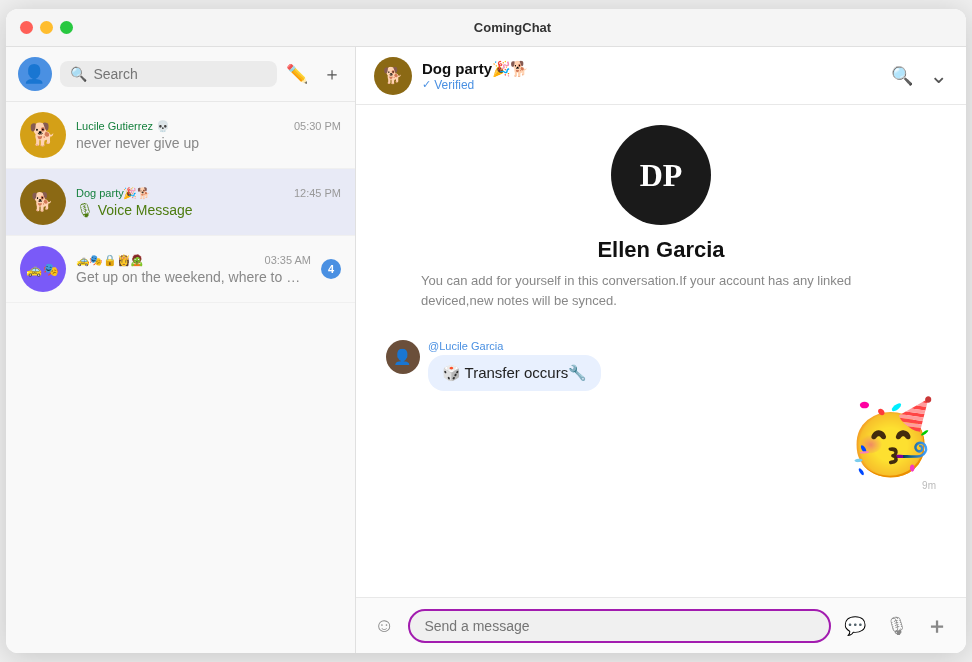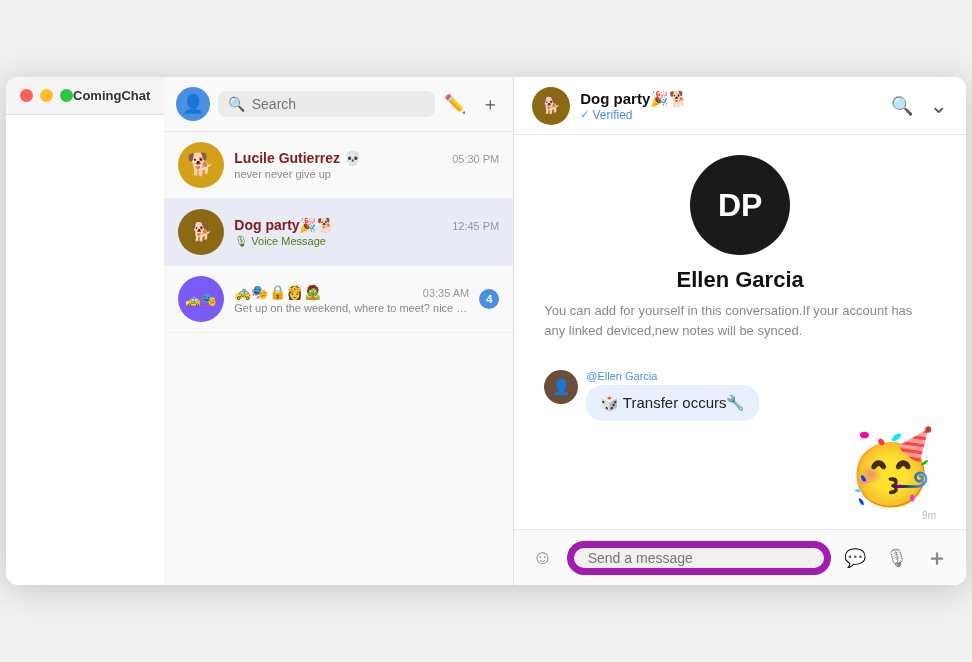--- a/index.html
+++ b/index.html
@@ -8,25 +8,26 @@
       background: #f0f0f0;
       display: flex;
       justify-content: center;
       align-items: center;
       width: 972px;
       height: 662px;
       overflow: hidden;
     }
     .window {
       width: 960px;
-      height: 508px;
+      height: 644px;
       background: #ffffff;
       border-radius: 12px;
       box-shadow: 0 4px 32px rgba(0,0,0,0.18);
       display: flex;
+      flex-direction: column;
       overflow: hidden;
     }
     .titlebar {
       height: 38px;
       background: #f5f5f5;
       border-bottom: 1px solid #e0e0e0;
       display: flex;
       align-items: center;
       padding: 0 14px;
       flex-shrink: 0;
@@ -162,35 +163,35 @@
       flex: 1;
       min-width: 0;
     }
     .conv-top {
       display: flex;
       justify-content: space-between;
       align-items: baseline;
       margin-bottom: 2px;
     }
     .conv-name {
-      font-size: 14px;
-      font-weight: 700;
-      color: #7f1d1d;
+      font-size: 11px;
+      font-weight: 400;
+      color: #15803d;
       white-space: nowrap;
       overflow: hidden;
       text-overflow: ellipsis;
       max-width: 180px;
     }
     .conv-time {
       font-size: 11px;
       color: #999;
       flex-shrink: 0;
     }
     .conv-preview {
-      font-size: 11px;
+      font-size: 14px;
       color: #888;
       white-space: nowrap;
       overflow: hidden;
       text-overflow: ellipsis;
     }
     .conv-preview.voice {
       color: #4d7c0f;
     }
     
     .chat-area {
@@ -269,20 +270,21 @@
       height: 100px;
       border-radius: 50%;
       background: #1a1a1a;
       display: flex;
       align-items: center;
       justify-content: center;
       color: white;
       font-size: 32px;
       font-weight: 700;
       margin-bottom: 12px;
+      font-family: Liberation Serif, serif;
     }
     .chat-profile-name {
       font-size: 22px;
       font-weight: 700;
       color: #111;
       margin-bottom: 8px;
     }
     .chat-profile-desc {
       font-size: 13px;
       color: #888;
@@ -359,21 +361,21 @@
       cursor: pointer;
       color: #888;
       font-size: 20px;
       padding: 4px;
       flex-shrink: 0;
     }
     .message-input {
       flex: 1;
       height: 34px;
       border-radius: 17px;
-      border: 7px solid #a21caf;
+      border: 2px solid #a21caf;
       background: #f0f0f0;
       padding: 0 14px;
       font-size: 14px;
       outline: none;
       color: #333;
     }
     .lucile-avatar {
       background: #d4a017;
       font-size: 22px;
     }
@@ -480,21 +482,21 @@
           </div>
           <div class="chat-profile-name">Ellen Garcia</div>
           <div class="chat-profile-desc">You can add for yourself in this conversation.If your account has any linked deviced,new notes will be synced.</div>
         </div>
 
         <div class="messages-area">
 
           <div class="message-group left">
             <div class="msg-avatar" style="background:#6b4f3a;">👤</div>
             <div class="msg-content">
-              <div class="msg-sender">@Ellen Garcia</div>
+              <div class="msg-sender">@Lucile Garcia</div>
               <div class="msg-bubble">🎲 Transfer occurs🔧</div>
             </div>
           </div>
 
           <div style="display:flex;flex-direction:row-reverse;width:100%;">
             <div style="display:flex;flex-direction:column;align-items:flex-end;gap:4px;">
               <div class="emoji-only-message">🥳</div>
               <div class="msg-time">9m</div>
             </div>
           </div>

